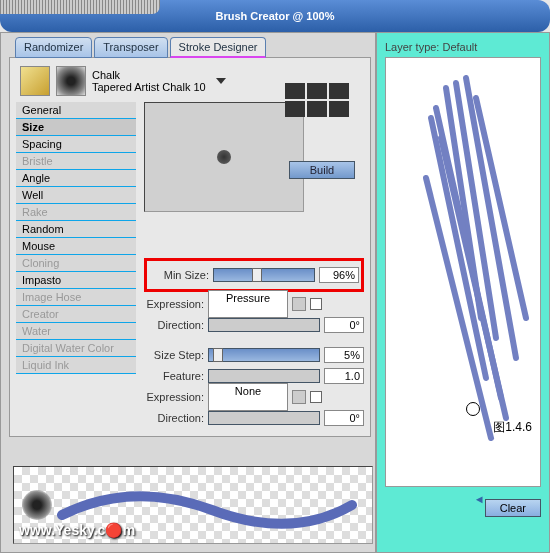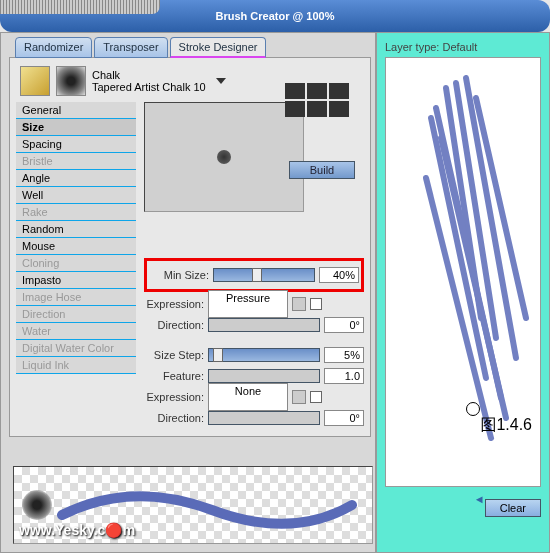--- a/index.html
+++ b/index.html
@@ -36,21 +36,21 @@
 .hl { border: 3px solid #e00; padding: 2px; margin: 2px 0; }
 .chk { width: 12px; height: 12px; border: 1px solid #666; background: #fff; }
 .strokeprev { position: absolute; left: 12px; bottom: 8px; width: 360px; height: 78px; border: 1px inset #999; background: repeating-conic-gradient(#ddd 0 25%,#fff 0 50%) 0 0/16px 16px; display: flex; align-items: center; }
 .strokeprev .sdot { width: 30px; height: 30px; margin-left: 8px; background: radial-gradient(#222 20%,#888 60%,transparent 80%); border-radius: 50%; }
 .strokeprev svg { flex: 1; height: 60px; }
 .watermark { position: absolute; left: 18px; bottom: 14px; color: #fff; font-weight: bold; font-size: 14px; text-shadow: 1px 1px 2px #000; }
 .rightpanel { flex: 1; background: #5eead4; border: 1px solid #999; padding: 8px; position: relative; }
 .layertype { color: #444; margin-bottom: 4px; }
 .canvas { width: 156px; height: 430px; background: #fff; border: 1px solid #999; position: relative; overflow: hidden; }
 .canvas svg { width: 100%; height: 100%; }
-.figlabel { position: absolute; right: 8px; bottom: 50px; font-size: 16px; }
+.figlabel { position: absolute; right: 8px; bottom: 50px; font-size: 12px; }
 .circ { position: absolute; right: 60px; bottom: 70px; width: 14px; height: 14px; border: 1px solid #000; border-radius: 50%; }
 .clearbtn { float: right; margin-top: 6px; padding: 2px 14px; background: linear-gradient(#b8d4f0,#88aee0); border: 1px solid #456; cursor: pointer; }
 .tri { width: 0; height: 0; border-left: 5px solid transparent; border-right: 5px solid transparent; border-top: 6px solid #333; display: inline-block; margin-left: 4px; }
 </style>
 </head>
 <body>
 
 <div class="titlebar">
   <div class="ruler"></div>
   <span>Brush Creator @ 100%</span>
@@ -81,21 +81,21 @@
               <div class="catitem enabled">Spacing</div>
               <div class="catitem disabled">Bristle</div>
               <div class="catitem enabled">Angle</div>
               <div class="catitem enabled">Well</div>
               <div class="catitem disabled">Rake</div>
               <div class="catitem enabled">Random</div>
               <div class="catitem enabled">Mouse</div>
               <div class="catitem disabled">Cloning</div>
               <div class="catitem enabled">Impasto</div>
               <div class="catitem disabled">Image Hose</div>
-              <div class="catitem disabled">Direction</div>
+              <div class="catitem disabled">Creator</div>
               <div class="catitem disabled">Water</div>
               <div class="catitem disabled">Digital Water Color</div>
               <div class="catitem disabled">Liquid Ink</div>
             </div>
           <div class="rightcol">
             <div class="preview">
                 <div class="dot"></div>
               </div>
             <div class="shapes">
               <div></div>
@@ -109,21 +109,21 @@
 
             <div style="height:40px"></div>
 
 
             <div class="hl">
               <div class="row">
                 <label>Min Size:</label>
                 <div class="slider">
                     <div class="thumb" style="left:38%"></div>
                   </div>
-                <div class="valbox">40%</div>
+                <div class="valbox">96%</div>
               </div>
             </div>
 
             <div class="row">
               <label>Expression:</label>
               <div class="selbox">Pressure</div>
               <div class="arrow"></div>
               <div class="chk"></div>
             </div>
 

